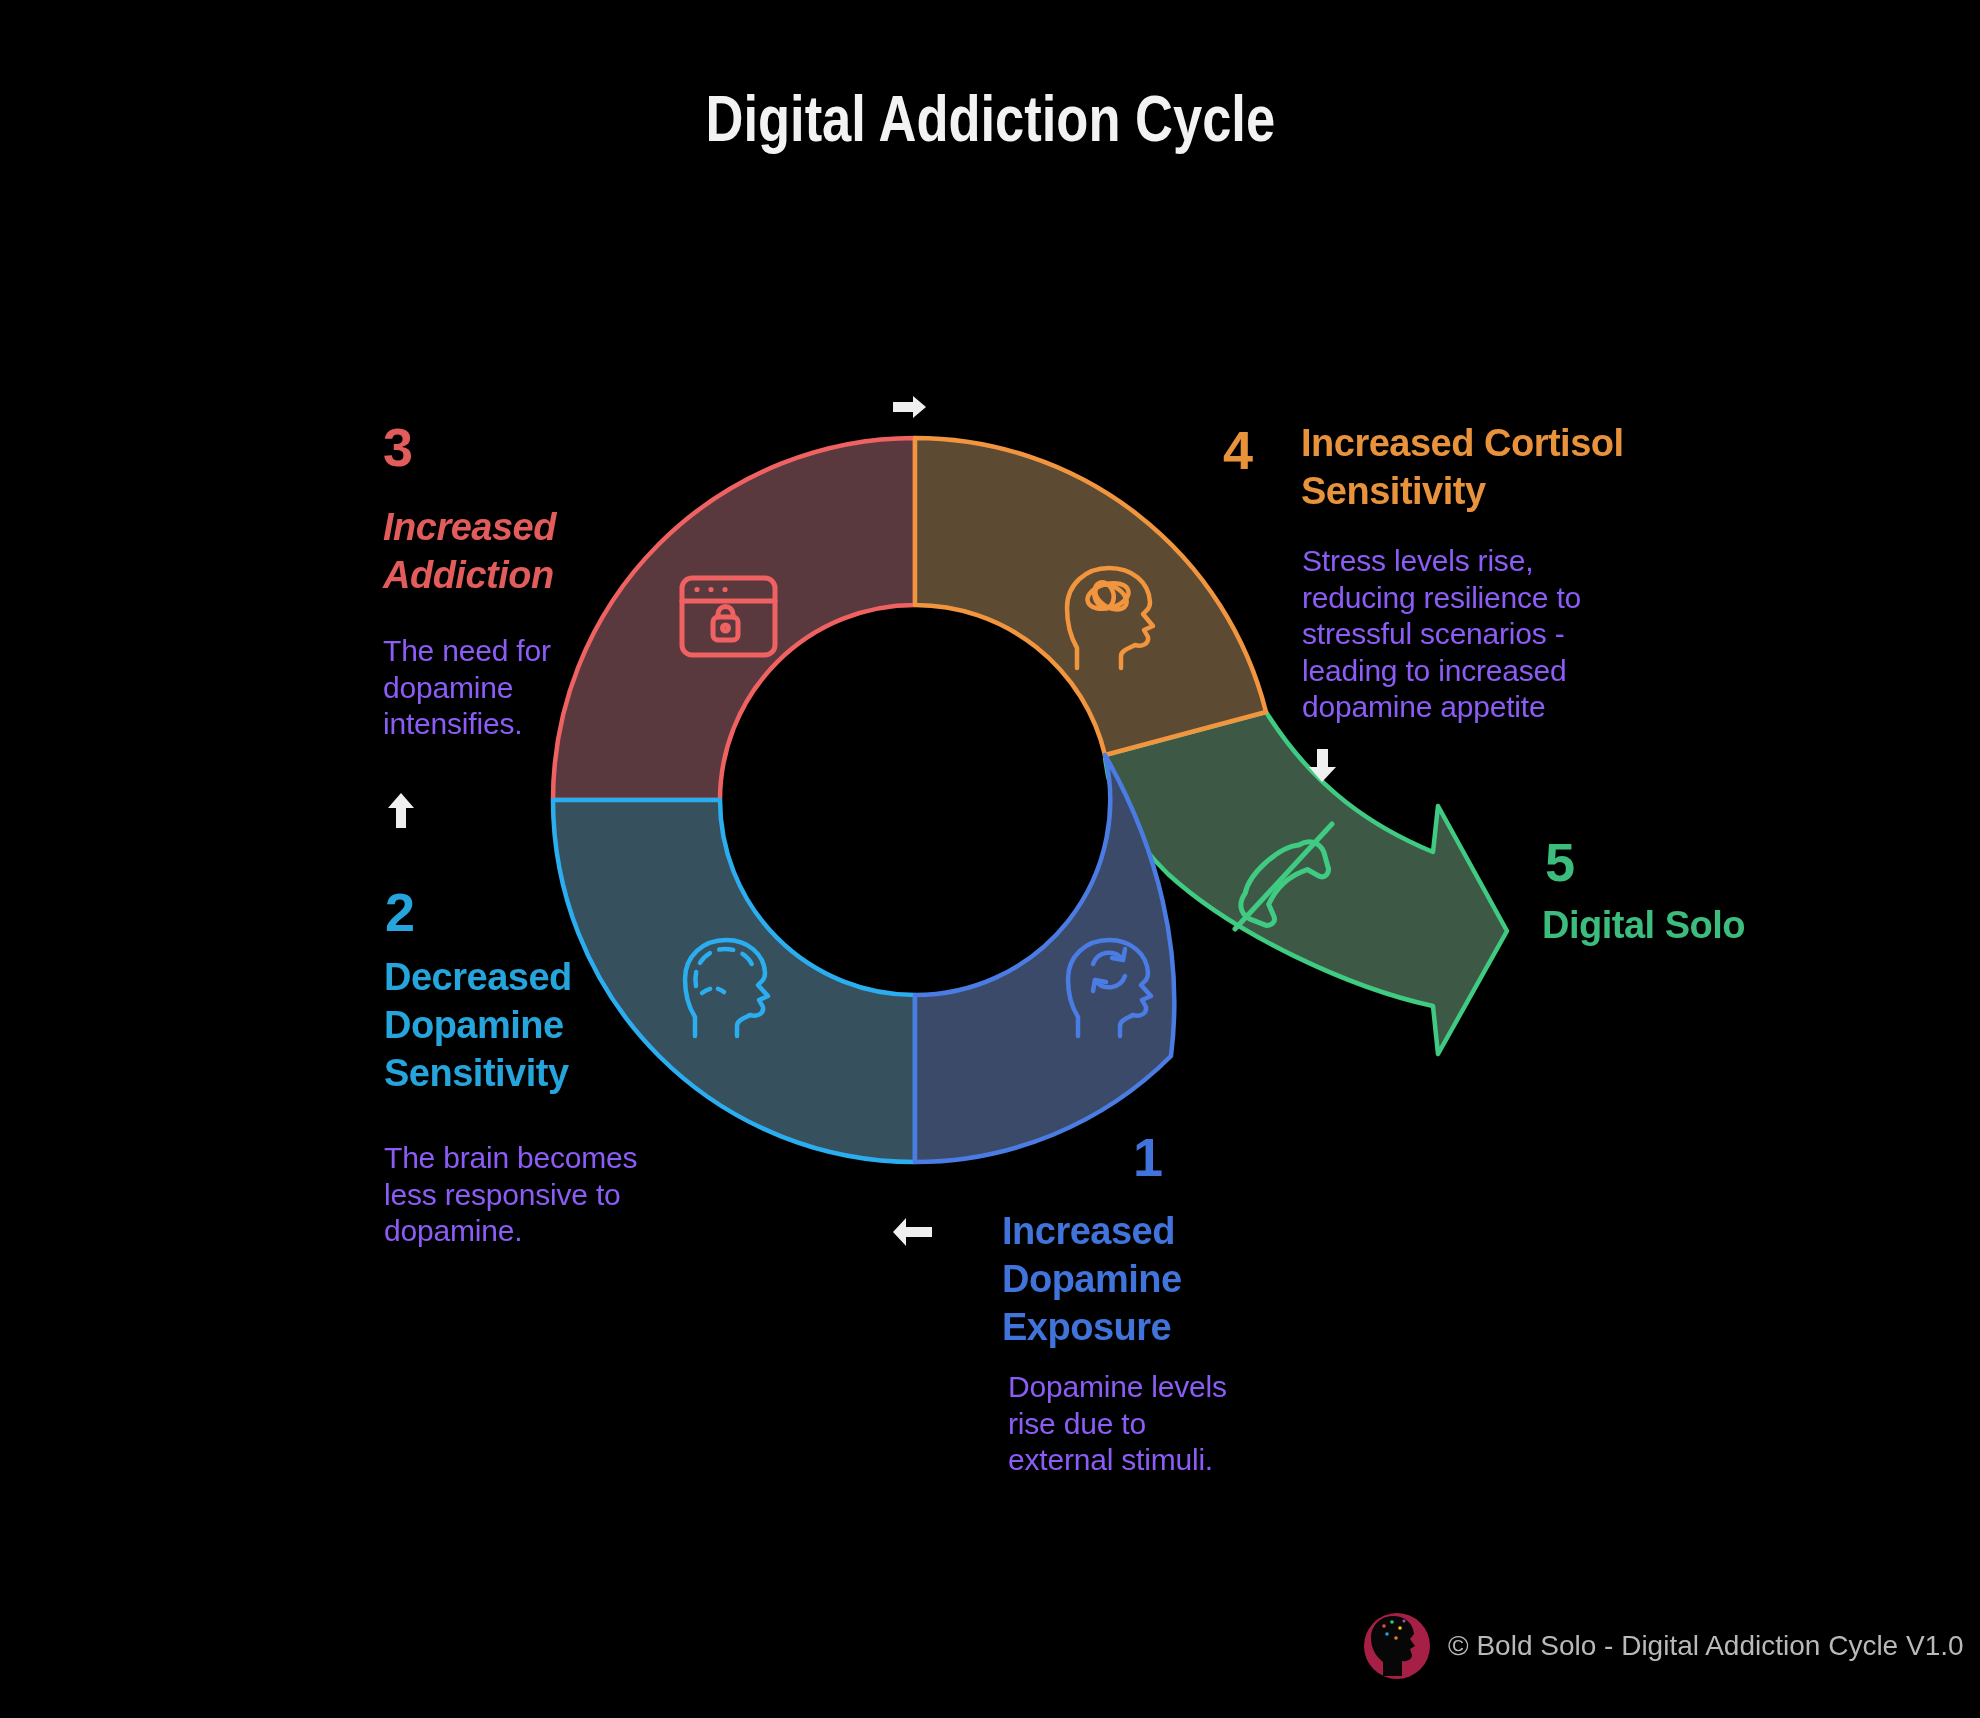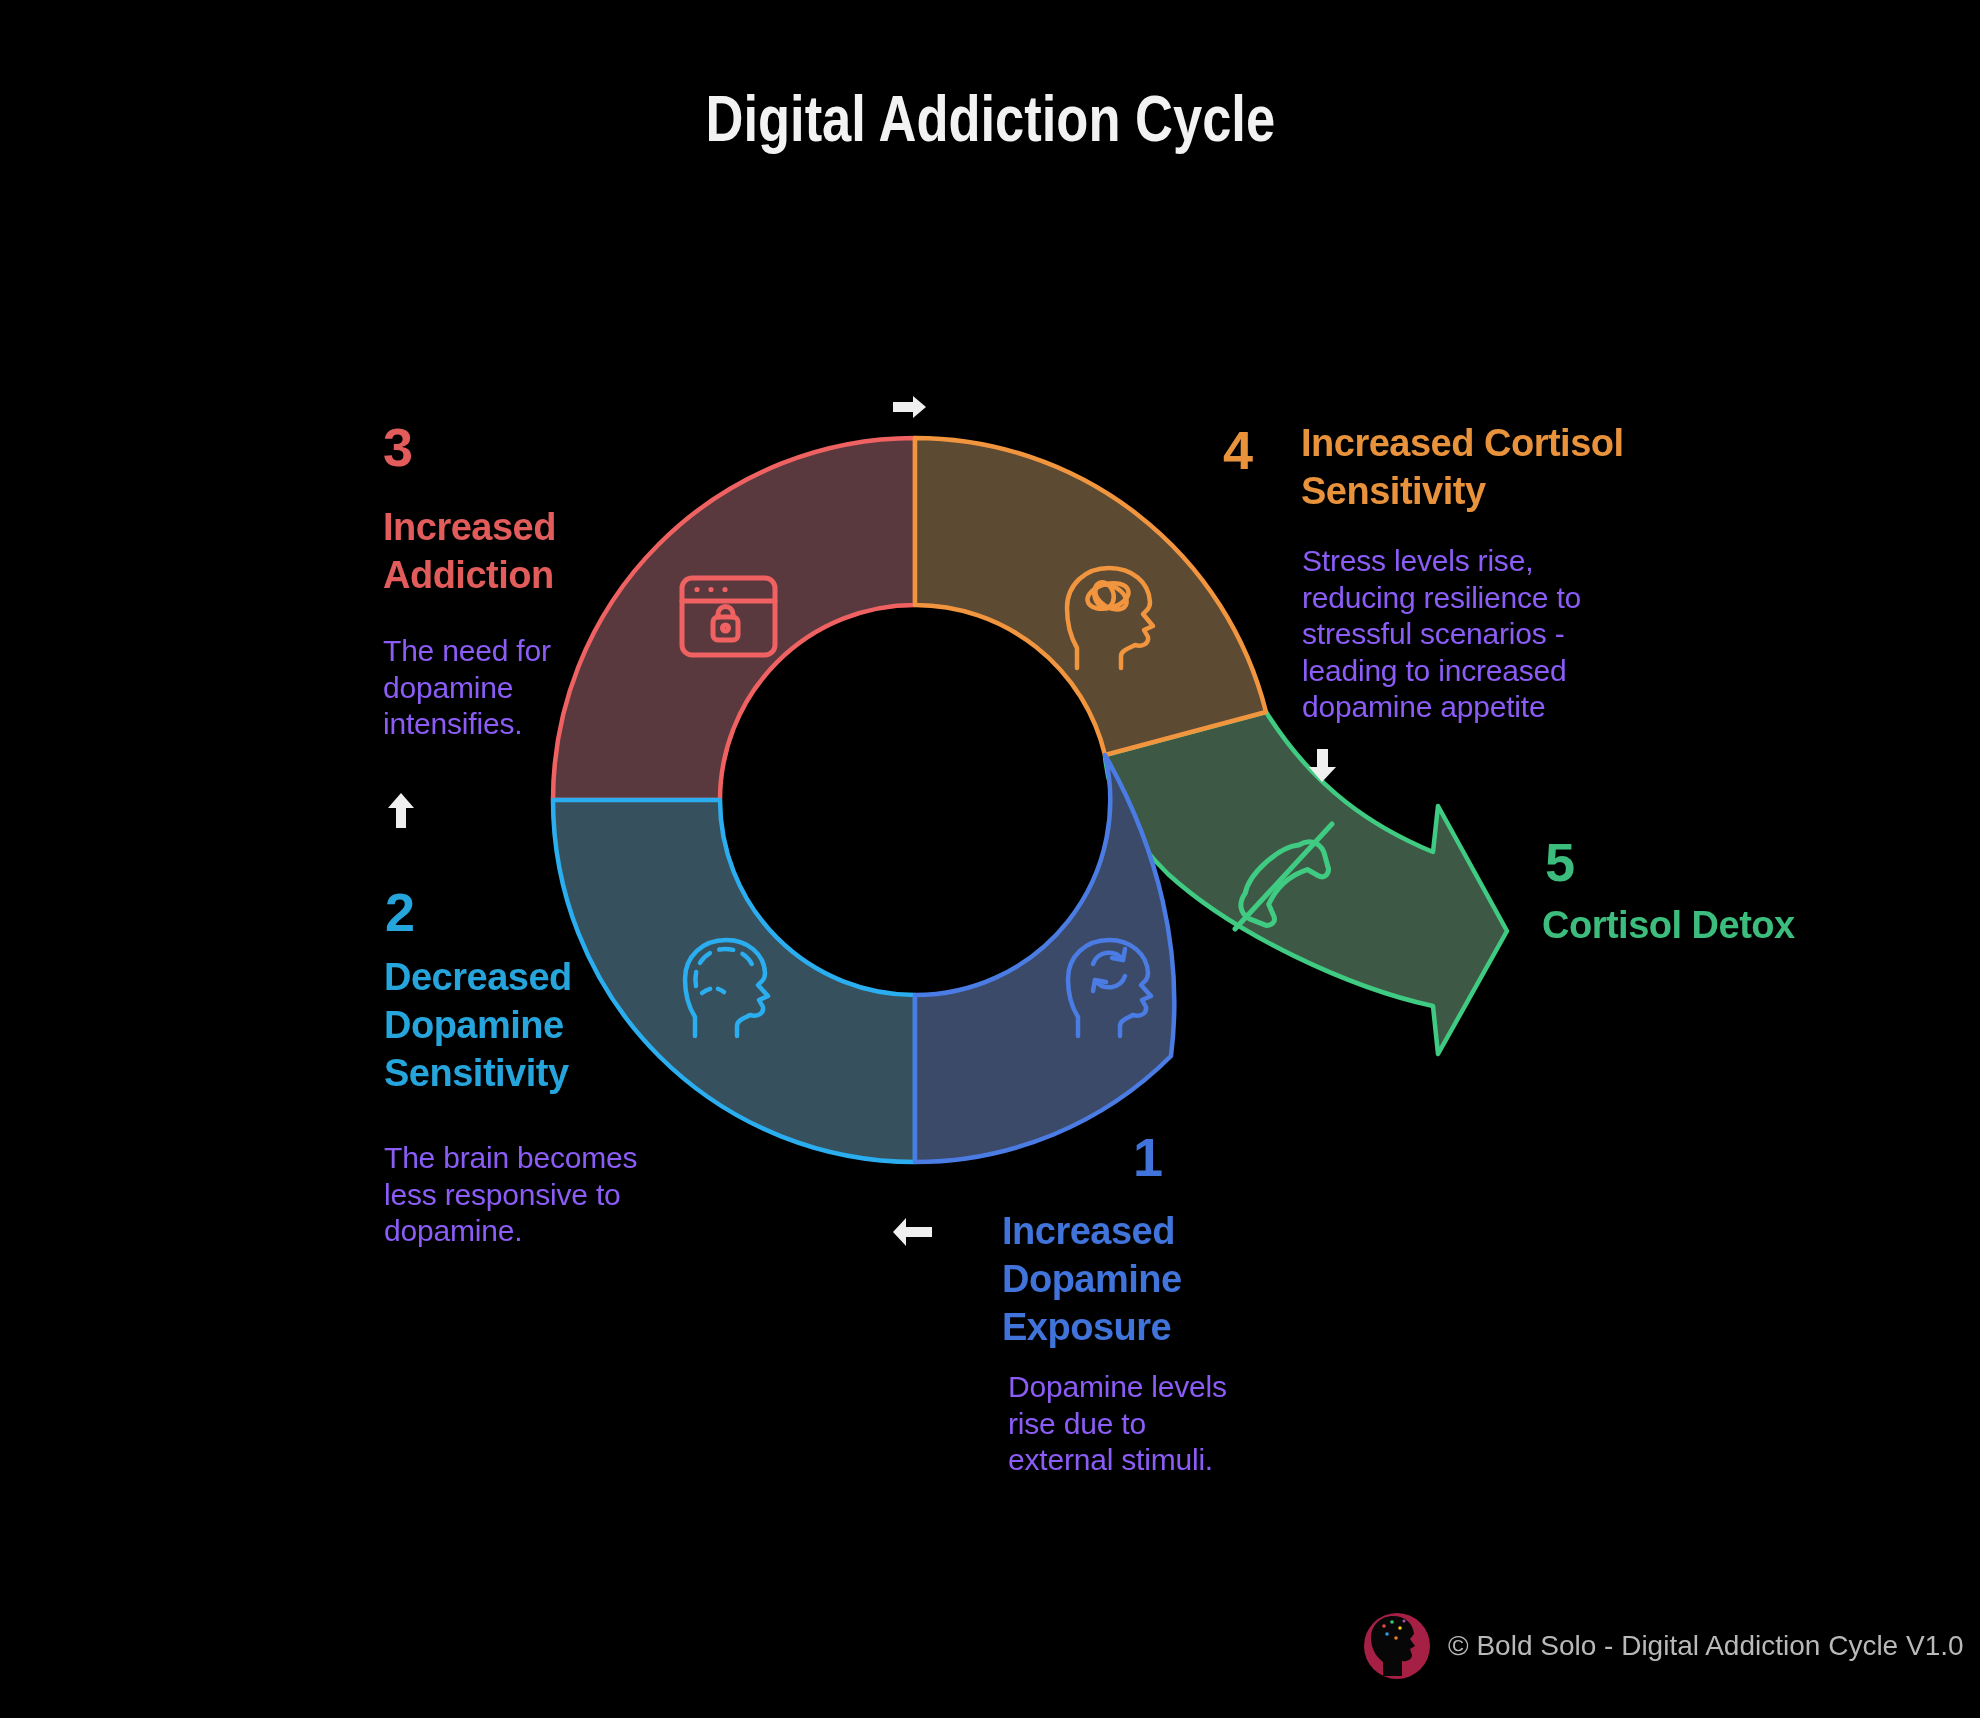--- a/index.html
+++ b/index.html
@@ -115,33 +115,33 @@
       <circle cx="1396" cy="1638" r="1.8" fill="#e67e22"></circle>
       <circle cx="1404" cy="1621" r="1.5" fill="#9b59b6"></circle>
     </g>
   </svg>
 
   <div id="title" class="abs">
     <span>Digital Addiction Cycle</span>
   </div>
 
   <div class="abs step-number c-red" style="left:383px;top:418px;">3</div>
-  <div class="abs step-heading c-red" style="left:383px;top:503px;width:215px;">Increased Addiction</div>
+  <div class="abs step-heading c-red" style="left:383px;top:503px;width:215px;font-style:italic;">Increased Addiction</div>
   <div class="abs step-body" style="left:383px;top:633px;width:205px;">The need for dopamine intensifies.</div>
 
   <div class="abs step-number c-cyan" style="left:385px;top:883px;">2</div>
   <div class="abs step-heading c-cyan" style="left:384px;top:953px;width:225px;">Decreased Dopamine Sensitivity</div>
   <div class="abs step-body" style="left:384px;top:1140px;width:275px;">The brain becomes less responsive to dopamine.</div>
 
   <div class="abs step-number c-orange" style="left:1223px;top:421px;">4</div>
   <div class="abs step-heading c-orange" style="left:1301px;top:419px;width:355px;">Increased Cortisol Sensitivity</div>
   <div class="abs step-body" style="left:1302px;top:543px;width:330px;">Stress levels rise, reducing resilience to stressful scenarios - leading to increased dopamine appetite</div>
 
   <div class="abs step-number c-green" style="left:1545px;top:833px;">5</div>
-  <div class="abs step-heading c-green" style="left:1542px;top:901px;width:320px;">Cortisol Detox</div>
+  <div class="abs step-heading c-green" style="left:1542px;top:901px;width:320px;">Digital Solo</div>
 
   <div class="abs step-number c-blue" style="left:1133px;top:1128px;">1</div>
   <div class="abs step-heading c-blue" style="left:1002px;top:1201px;width:230px;margin-top:6px;">Increased Dopamine Exposure</div>
   <div class="abs step-body" style="left:1008px;top:1369px;width:250px;">Dopamine levels rise due to external stimuli.</div>
 
   <div id="footer" class="abs">© Bold Solo - Digital Addiction Cycle V1.0</div>
 
 </div>
 
 </body></html>

